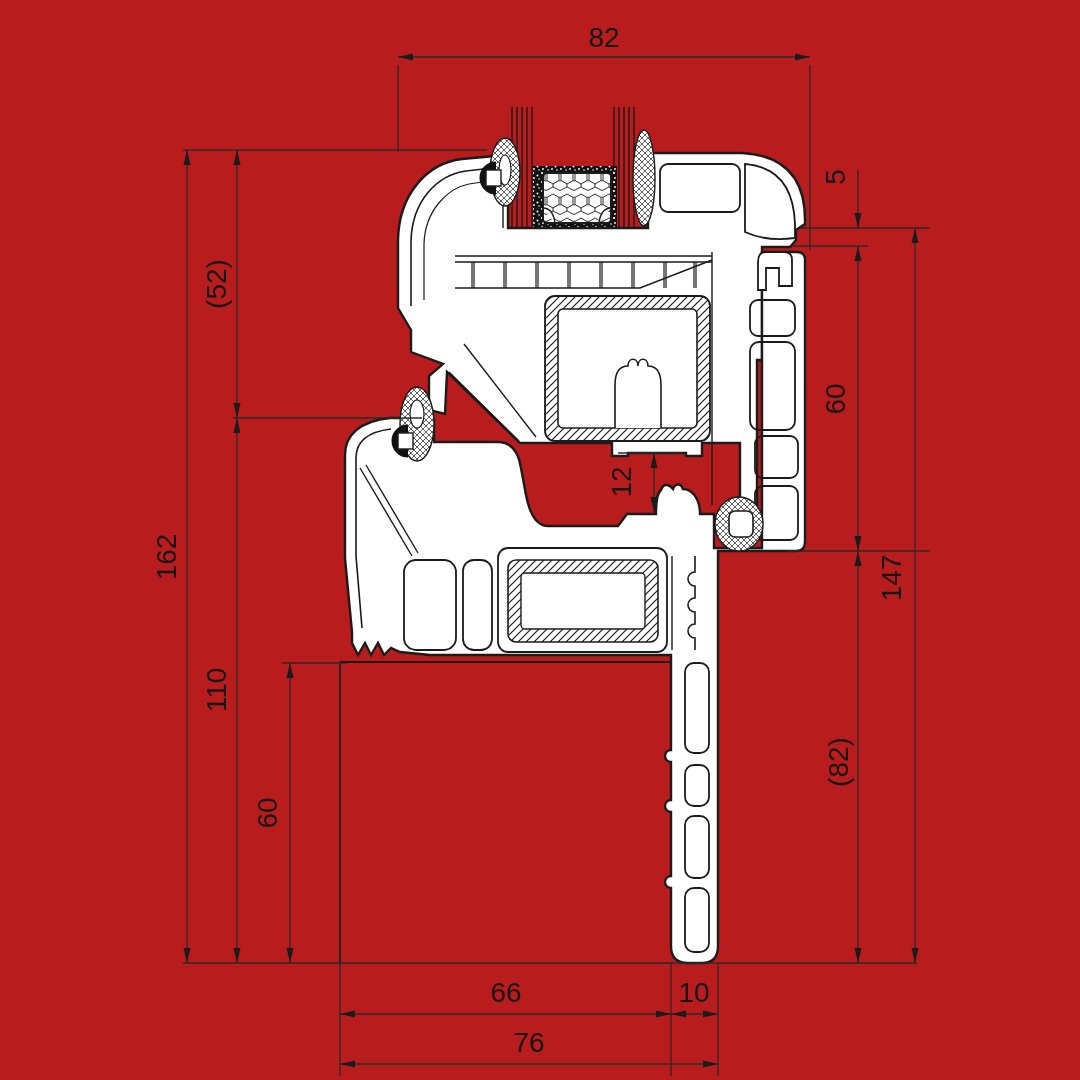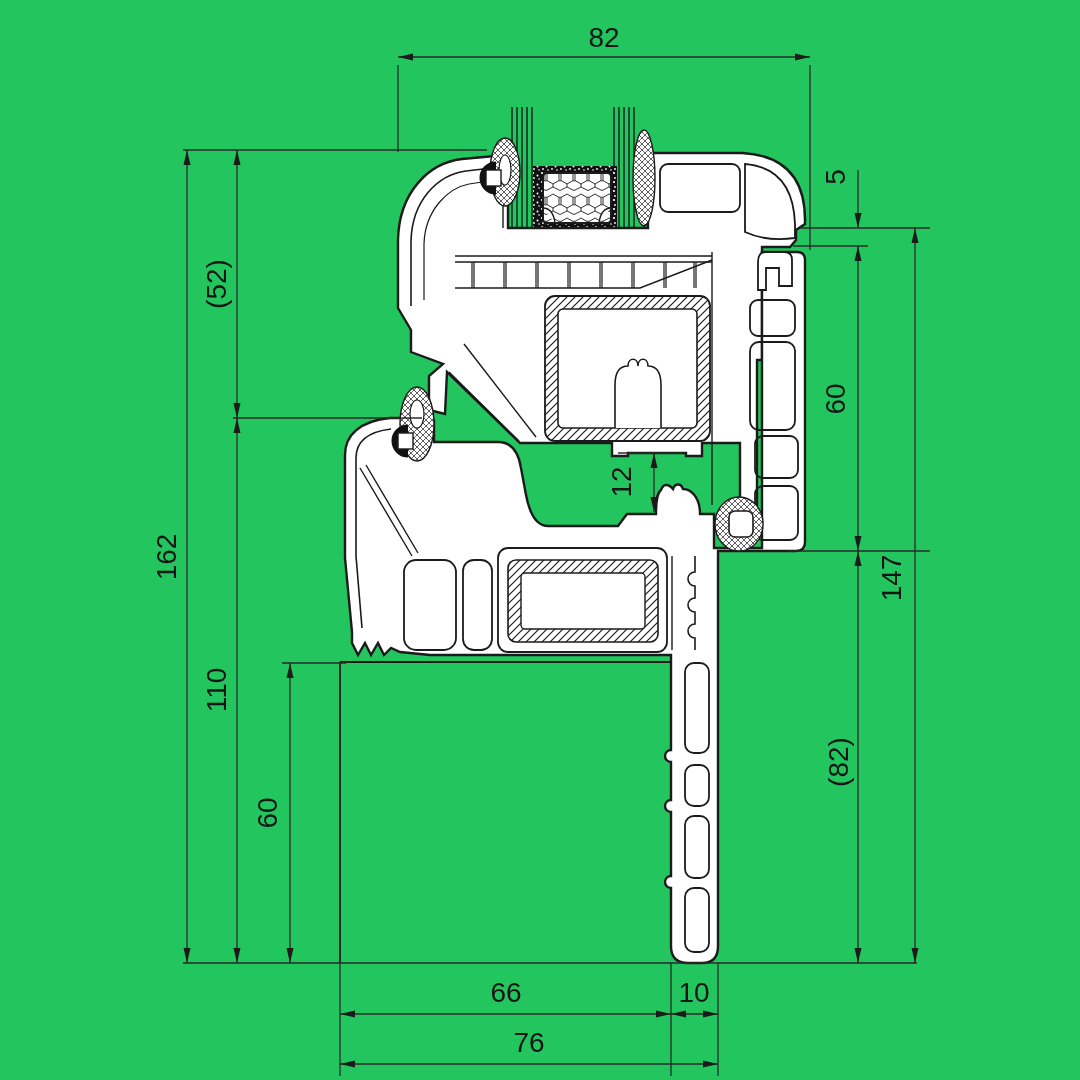--- a/index.html
+++ b/index.html
@@ -1,17 +1,17 @@
 <!DOCTYPE html>
 <html><head>
 <meta charset="utf-8">
 <style>
   html,body { margin:0; padding:0; background:#ffffff; }
   #stage {
-    position:relative; width:1080px; height:1080px; background:#22c55e;
+    position:relative; width:1080px; height:1080px; background:#b91c1c;
     font-family:"Liberation Sans", sans-serif; overflow:hidden;
   }
   svg { display:block; }
   .dimtxt {
     font-family:"Liberation Sans", sans-serif;
     font-size:28px; fill:#151515;
   }
 </style>
 </head>
 <body>

